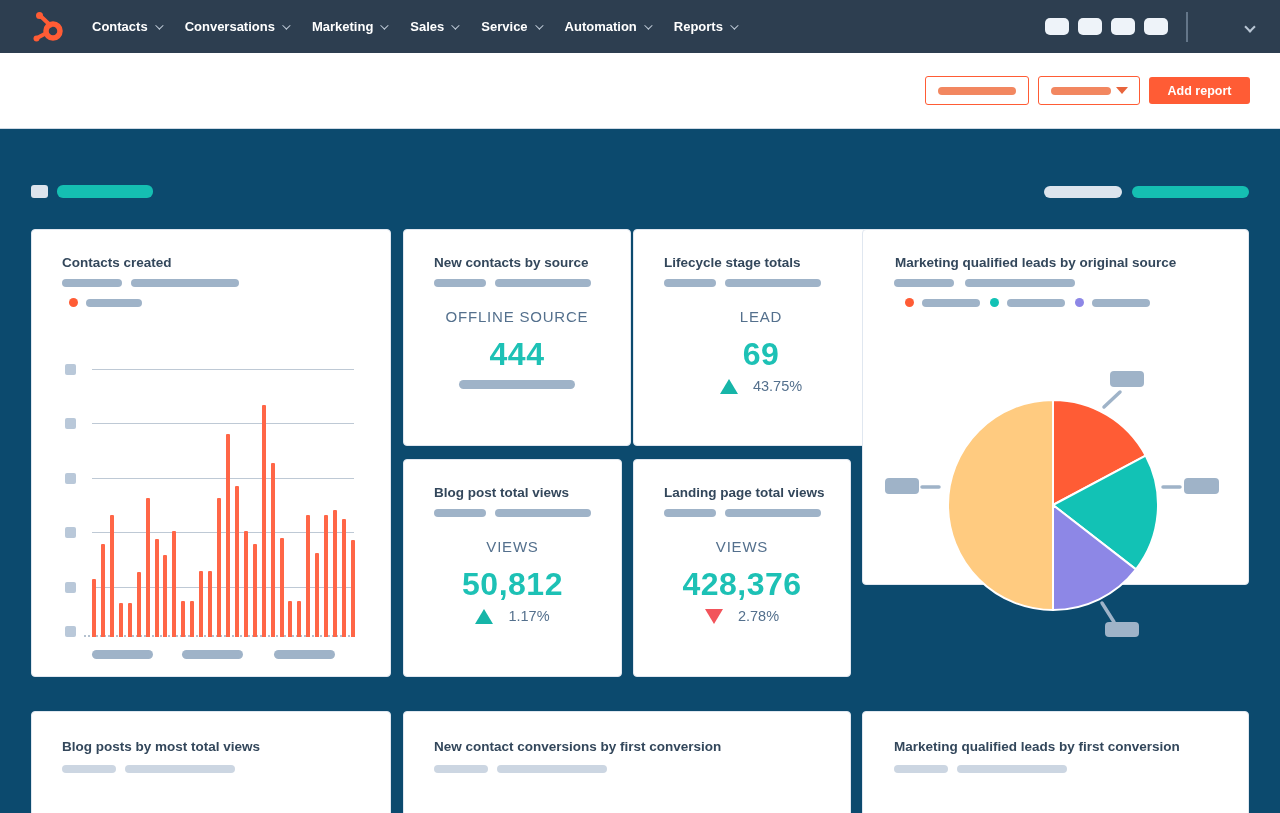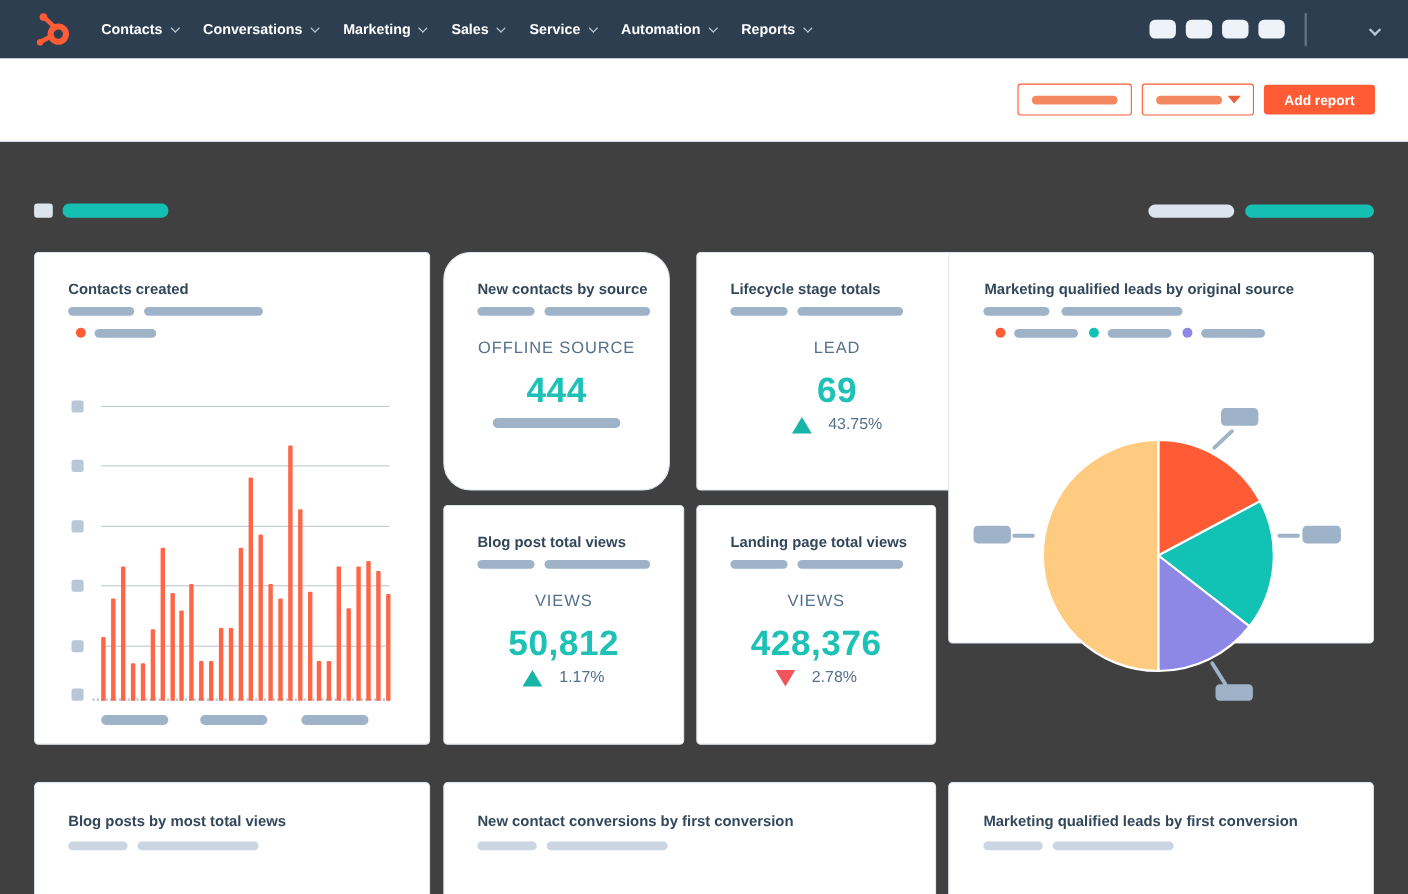--- a/index.html
+++ b/index.html
@@ -1,17 +1,17 @@
 <!DOCTYPE html>
 <html><head>
 <meta charset="utf-8">
 <style>
   * { margin:0; padding:0; box-sizing:border-box; }
   body { font-family:"Liberation Sans", sans-serif; }
-  .screen { position:relative; width:1280px; height:813px; background:#404040; overflow:hidden; }
+  .screen { position:relative; width:1280px; height:813px; background:#0c4a6e; overflow:hidden; }
 
   
   .topnav { position:absolute; top:0; left:0; width:1280px; height:53px; background:#2d3e50; display:flex; align-items:center; }
   .logo { position:absolute; left:33px; top:11px; }
   .nav-menu { display:flex; list-style:none; margin-left:92px; gap:24px; }
   .nav-menu li { display:flex; align-items:center; gap:7px; color:#ffffff; font-size:13px; font-weight:bold; cursor:pointer; }
   .caret { width:6px; height:6px; border-right:1.5px solid #c3cedb; border-bottom:1.5px solid #c3cedb; transform:rotate(45deg) translateY(-2px); }
   .nav-right { margin-left:auto; display:flex; align-items:center; padding-right:18px; }
   .nav-chip { width:24px; height:17px; background:#eef3f9; border-radius:5px; margin-left:9px; cursor:pointer; }
   .nav-divider { width:2px; height:30px; background:#647689; margin-left:18px; }
@@ -32,21 +32,21 @@
   .chips-left { position:absolute; top:185px; left:31px; display:flex; align-items:center; gap:9px; }
   .chip-xs { width:17px; height:13px; background:#dce4ed; border-radius:3px; cursor:pointer; }
   .chip-teal-l { width:96px; height:13px; background:#15bfb2; border-radius:6px; cursor:pointer; }
   .chips-right { position:absolute; top:186px; right:31px; display:flex; align-items:center; gap:10px; }
   .chip-gray { width:78px; height:12px; background:#dce4ed; border-radius:6px; cursor:pointer; }
   .chip-teal-r { width:117px; height:12px; background:#15bfb2; border-radius:6px; cursor:pointer; }
 
   
   .card { position:absolute; background:#ffffff; border:1px solid #e0e7f0; border-radius:4px; }
   .card-a { left:31px;  top:229px; width:360px; height:448px; }
-  .card-b { left:403px; top:229px; width:206px; height:217px;border-radius:25px; }
+  .card-b { left:403px; top:229px; width:228px; height:217px; }
   .card-c { left:633px; top:229px; width:256px; height:217px;padding-left:36px; }
   .card-d { left:862px; top:229px; width:387px; height:356px; }
   .card-e { left:403px; top:459px; width:219px; height:218px; }
   .card-f { left:633px; top:459px; width:218px; height:218px; }
   .card-g { left:31px;  top:711px; width:360px; height:140px; }
   .card-h { left:403px; top:711px; width:448px; height:140px; }
   .card-i { left:862px; top:711px; width:387px; height:140px; }
 
   .card-title { position:absolute; left:30px; top:25px; font-size:13.5px; font-weight:bold; color:#33475b; }
   .ph-row { position:absolute; left:30px; top:49px; display:flex; gap:9px; }

